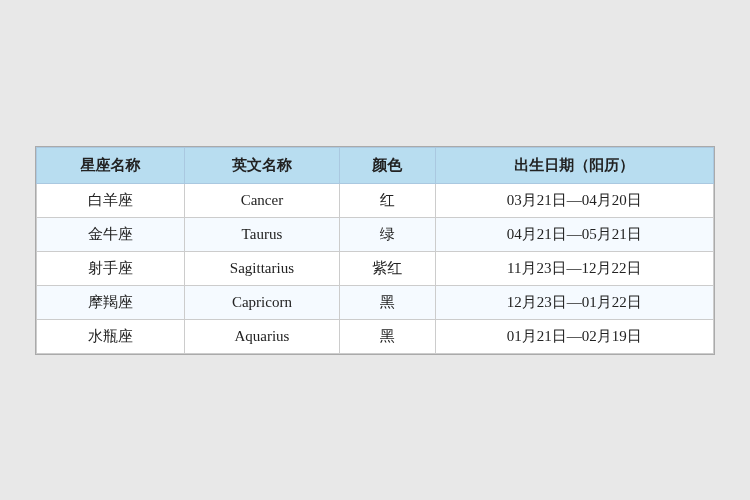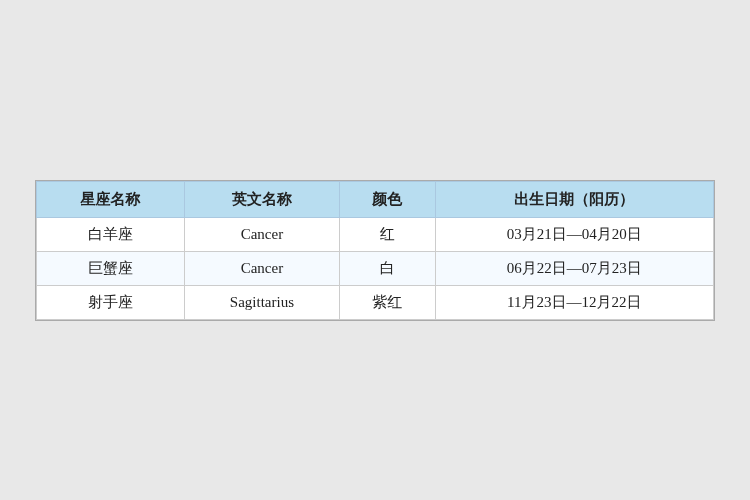--- a/index.html
+++ b/index.html
@@ -62,26 +62,38 @@
       </tr>
     </thead>
     <tbody id="table-body">
     <tr>
           <td>白羊座</td>
           <td>Cancer</td>
           <td>红</td>
           <td>03月21日—04月20日</td>
         </tr>
         <tr>
-          <td>巨蟹座</td>
-          <td>Cancer</td>
-          <td>白</td>
-          <td>06月22日—07月23日</td>
+          <td>金牛座</td>
+          <td>Taurus</td>
+          <td>绿</td>
+          <td>04月21日—05月21日</td>
         </tr>
         <tr>
           <td>射手座</td>
           <td>Sagittarius</td>
           <td>紫红</td>
           <td>11月23日—12月22日</td>
         </tr>
+        <tr>
+          <td>摩羯座</td>
+          <td>Capricorn</td>
+          <td>黑</td>
+          <td>12月23日—01月22日</td>
+        </tr>
+        <tr>
+          <td>水瓶座</td>
+          <td>Aquarius</td>
+          <td>黑</td>
+          <td>01月21日—02月19日</td>
+        </tr>
       </tbody>
   </table>
 </div>
 
 </body></html>

